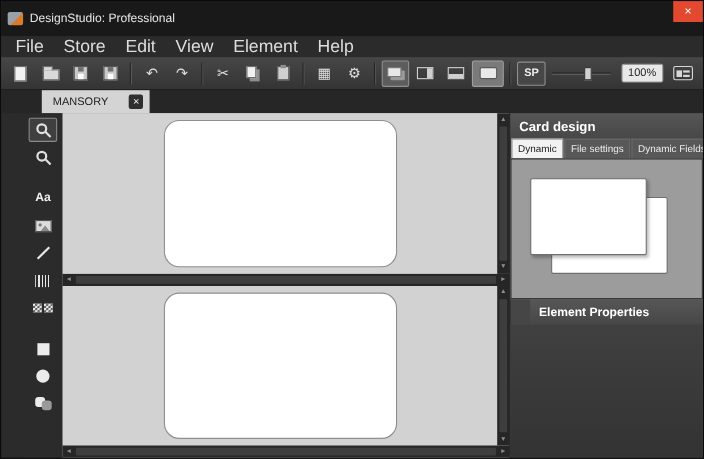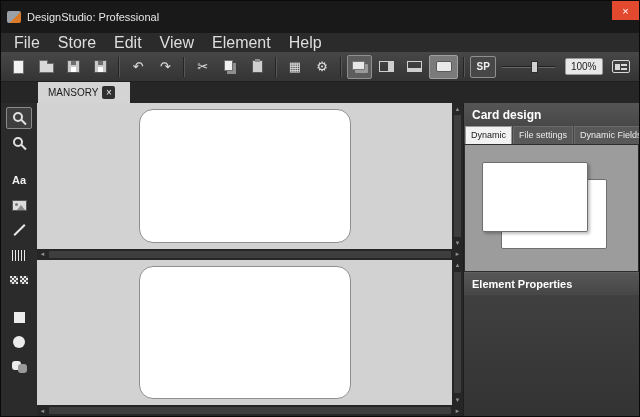--- a/index.html
+++ b/index.html
@@ -41,28 +41,28 @@
   .slider { width:54px; height:20px; position:relative; margin:0 4px; }
   .slider-track { position:absolute; top:9px; left:0; right:0; height:2px; background:#1f1f1f; border-bottom:1px solid #6a6a6a; }
   .slider-thumb { position:absolute; top:4px; left:55%; width:7px; height:12px; background:#d0d0d0; border:1px solid #2e2e2e; }
   .zoom-box { background:#e8e8e8; color:#1d1d1d; font-size:10px; padding:2px 5px; border:1px solid #9a9a9a; border-radius:2px; margin:0 4px; }
   .ic-idcard { width:18px; height:13px; border:1px solid #d8d8d8; border-radius:2px; position:relative; }
   .ic-idcard::before { content:""; position:absolute; left:2px; top:3px; width:5px; height:6px; background:#d8d8d8; }
   .ic-idcard::after { content:""; position:absolute; right:2px; top:3px; width:6px; height:2px; background:#d8d8d8; box-shadow:0 4px 0 0 #d8d8d8; }
 
   
   .tabbar { height:21px; background:#262626; display:flex; align-items:stretch; padding-left:37px; flex:0 0 auto; }
-  .doc-tab { background:#d4d4d4; color:#1a1a1a; font-size:10px; display:flex; align-items:center; gap:4px; padding:0 6px 0 10px; min-width:92px; }
+  .doc-tab { background:#d4d4d4; color:#1a1a1a; font-size:10px; display:flex; align-items:center; gap:19px; padding:0 6px 0 10px; min-width:92px; }
   .tab-close { width:13px; height:13px; background:#2f2f2f; color:#f0f0f0; font-size:10px; line-height:1; display:flex; align-items:center; justify-content:center; border-radius:2px; }
 
   
   .app-body { flex:1; display:flex; min-height:0; }
 
   
-  .toolbox { width:36px; background:#2b2b2b; display:flex; flex-direction:column; align-items:center; padding-top:4px; gap:3px; flex:0 0 auto; }
+  .toolbox { width:36px; background:#2b2b2b; display:flex; flex-direction:column; align-items:center; padding-top:4px; gap:3px; flex:0 0 auto;margin-left:20px; }
   .tool { width:26px; height:22px; display:flex; align-items:center; justify-content:center; flex:0 0 auto; }
   .tool.selected { border:1px solid #8a8a8a; background:#3f3f3f; border-radius:2px; }
   .tool-gap { height:9px; flex:0 0 auto; }
   .ic-zoom { width:10px; height:10px; border:2px solid #e0e0e0; border-radius:50%; position:relative; margin:-3px 3px 0 0; }
   .ic-zoom::after { content:""; position:absolute; width:7px; height:2px; background:#e0e0e0; transform:rotate(45deg); right:-6px; bottom:-3px; }
   .tool-text { color:#f0f0f0; font-size:11px; font-weight:bold; }
   .ic-image { width:15px; height:11px; background:#dcdcdc; border:1px solid #555; position:relative; }
   .ic-image::before { content:""; position:absolute; left:2px; top:2px; width:3px; height:3px; border-radius:50%; background:#777; }
   .ic-image::after { content:""; position:absolute; right:1px; bottom:0; width:0; height:0; border-left:4px solid transparent; border-right:4px solid transparent; border-bottom:5px solid #8a8a8a; }
   .ic-line { width:15px; height:2px; background:#e8e8e8; transform:rotate(-45deg); }
@@ -91,21 +91,21 @@
   
   .right-panel { width:176px; background:#464646; border-left:1px solid #1e1e1e; display:flex; flex-direction:column; flex:0 0 auto; }
   .panel-title { color:#fff; font-weight:bold; font-size:12px; padding:5px 8px 4px; background:linear-gradient(#565656,#474747); }
   .panel-tabs { display:flex; gap:1px; padding:0 1px; }
   .ptab { font-size:9px; padding:3px 5px 4px; background:#585858; color:#ececec; border:1px solid #696969; border-bottom:none; white-space:nowrap; }
   .ptab.active { background:#f2f2f2; color:#1a1a1a; border-color:#9a9a9a; }
   .preview-area { height:128px; background:#9c9c9c; border:1px solid #2e2e2e; position:relative; flex:0 0 auto; }
   .pcard { position:absolute; width:106px; height:70px; background:#fff; border:1px solid #6f6f6f; border-radius:2px; }
   .pcard.back { left:36px; top:34px; }
   .pcard.front { left:17px; top:17px; box-shadow:2px 2px 3px rgba(0,0,0,0.25); }
-  .props-header { color:#fff; font-weight:bold; font-size:11px; padding:5px 8px; background:linear-gradient(#565656,#474747); border-top:1px solid #5e5e5e; }
+  .props-header { color:#fff; font-weight:bold; font-size:11px; padding:5px 8px; background:linear-gradient(#565656,#474747); border-top:1px solid #5e5e5e;margin-left:18px; }
   .props-body { flex:1; background:linear-gradient(#404040,#333333); }
 </style>
 </head>
 <body>
 
 <div class="window">
 
   <div class="titlebar">
     <span class="app-icon"></span>
     <span class="win-title">DesignStudio: Professional</span>

